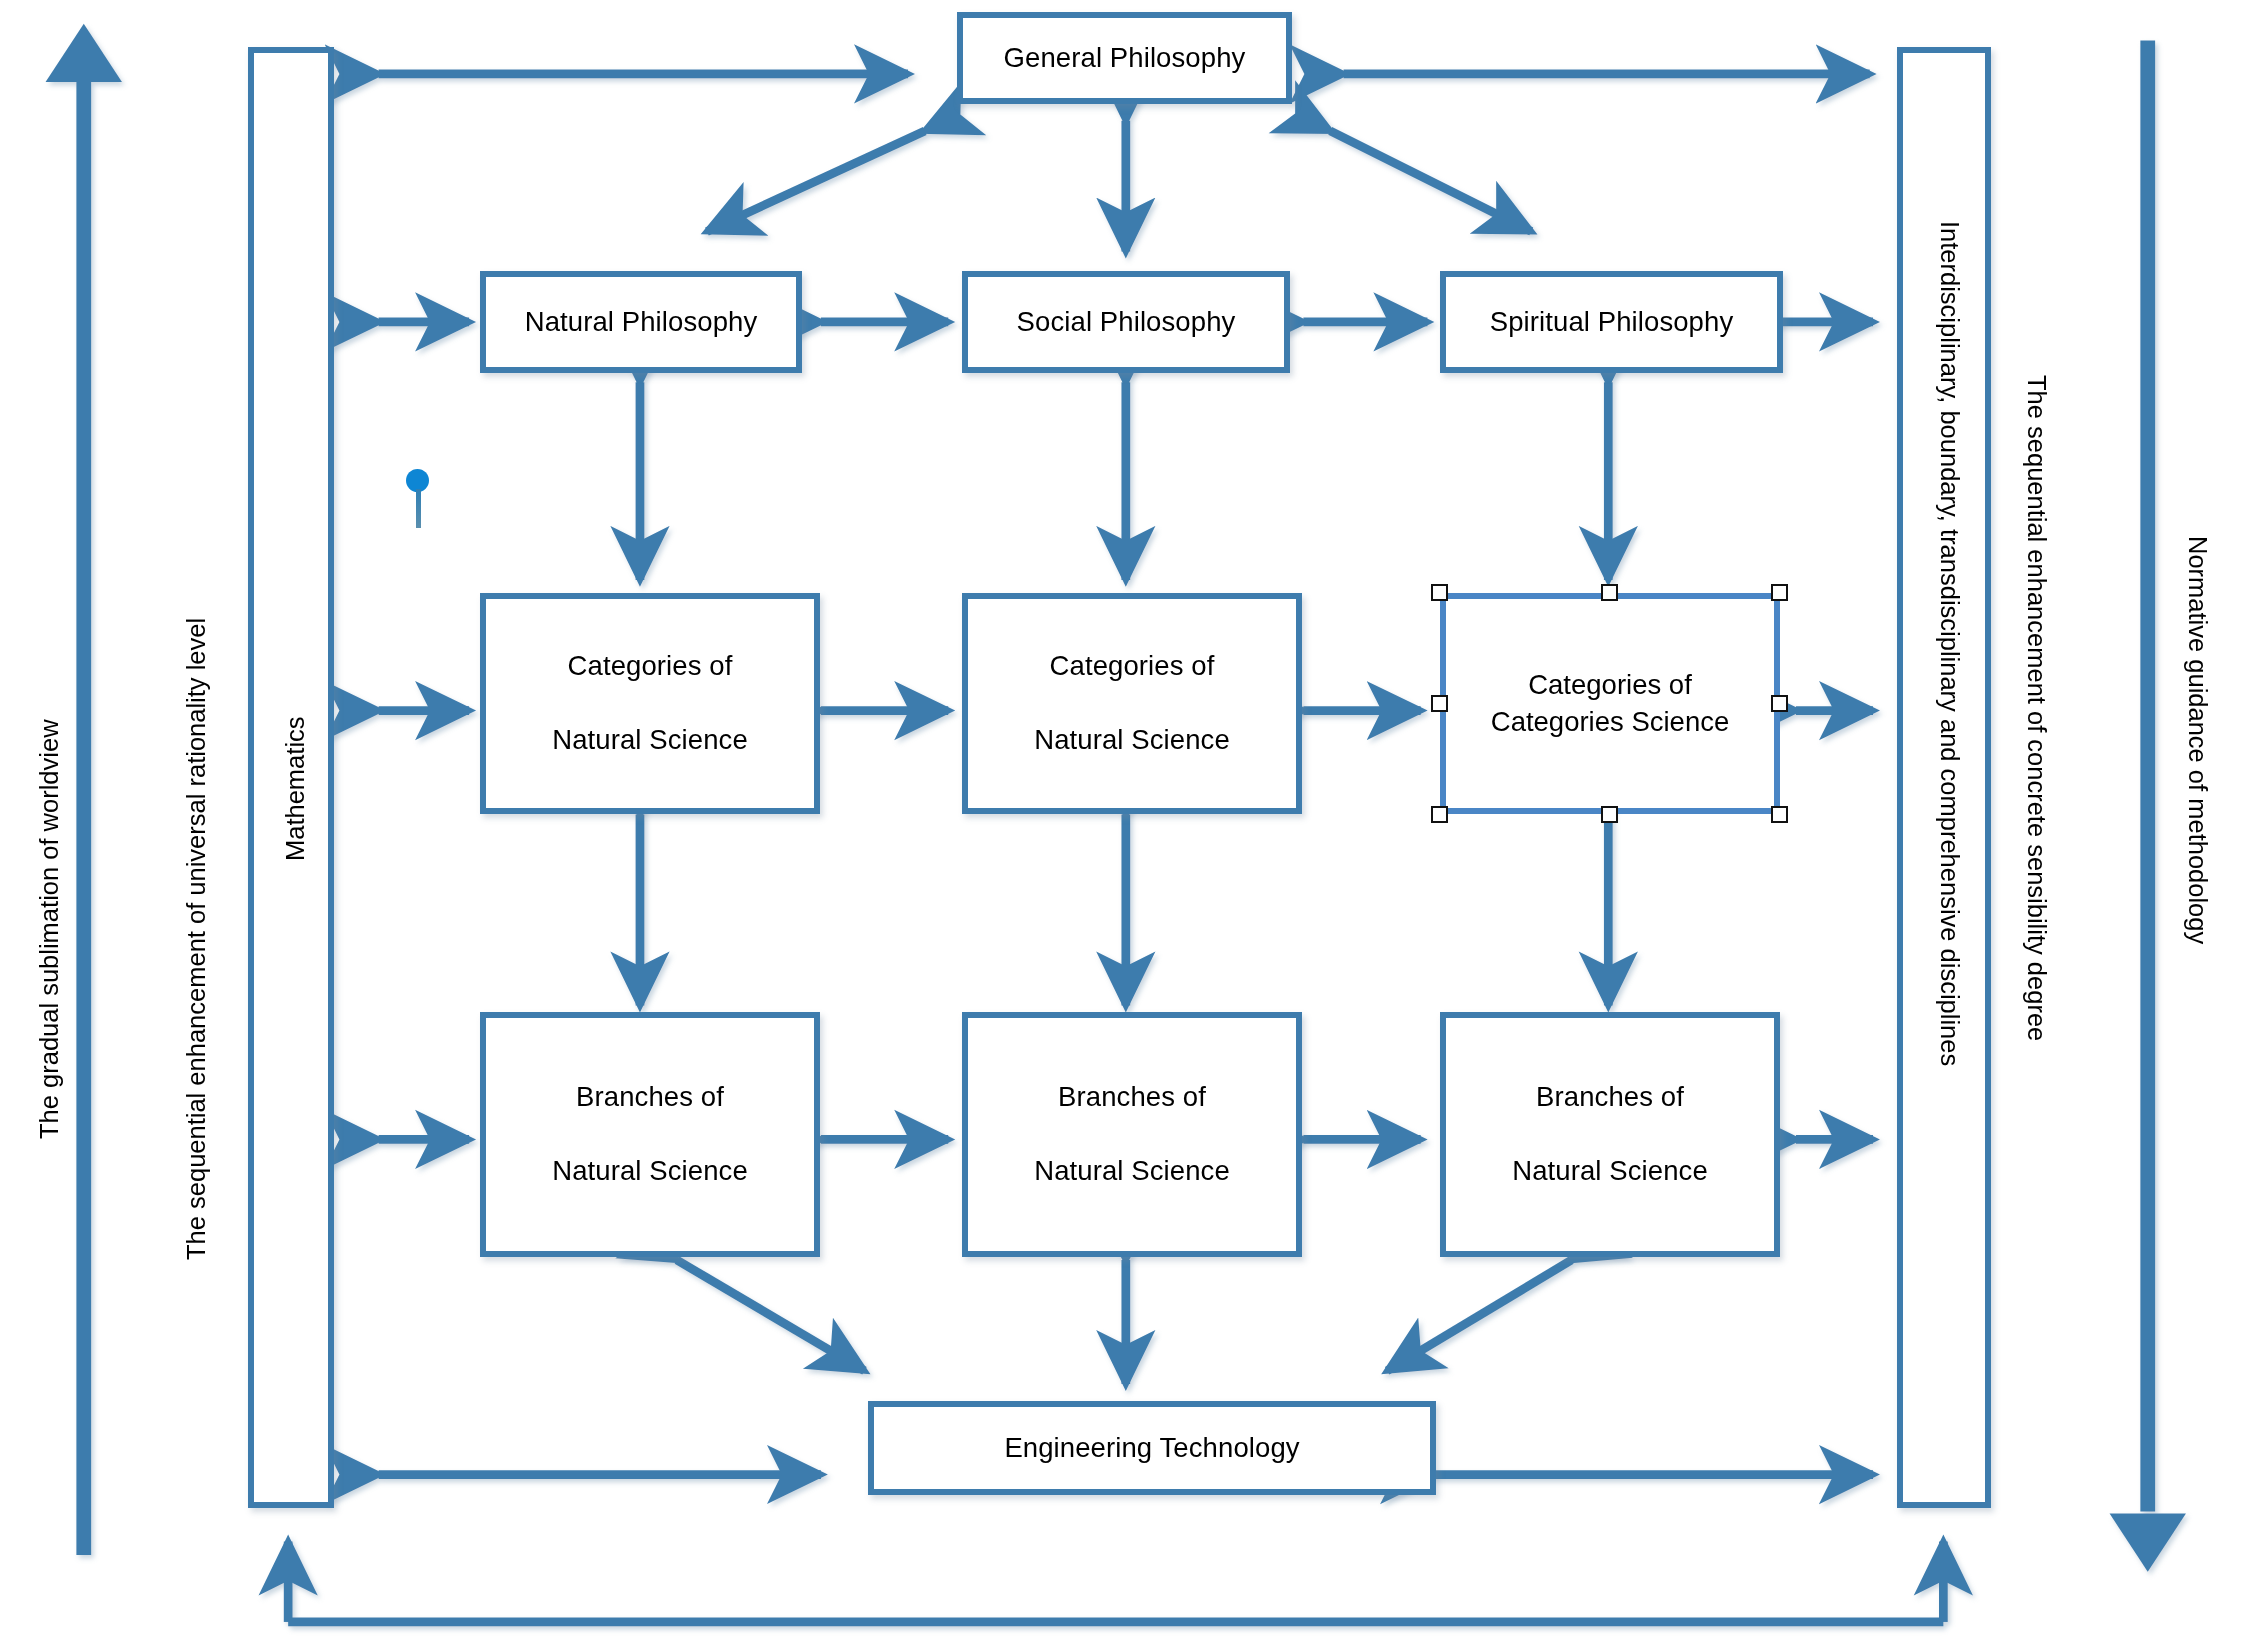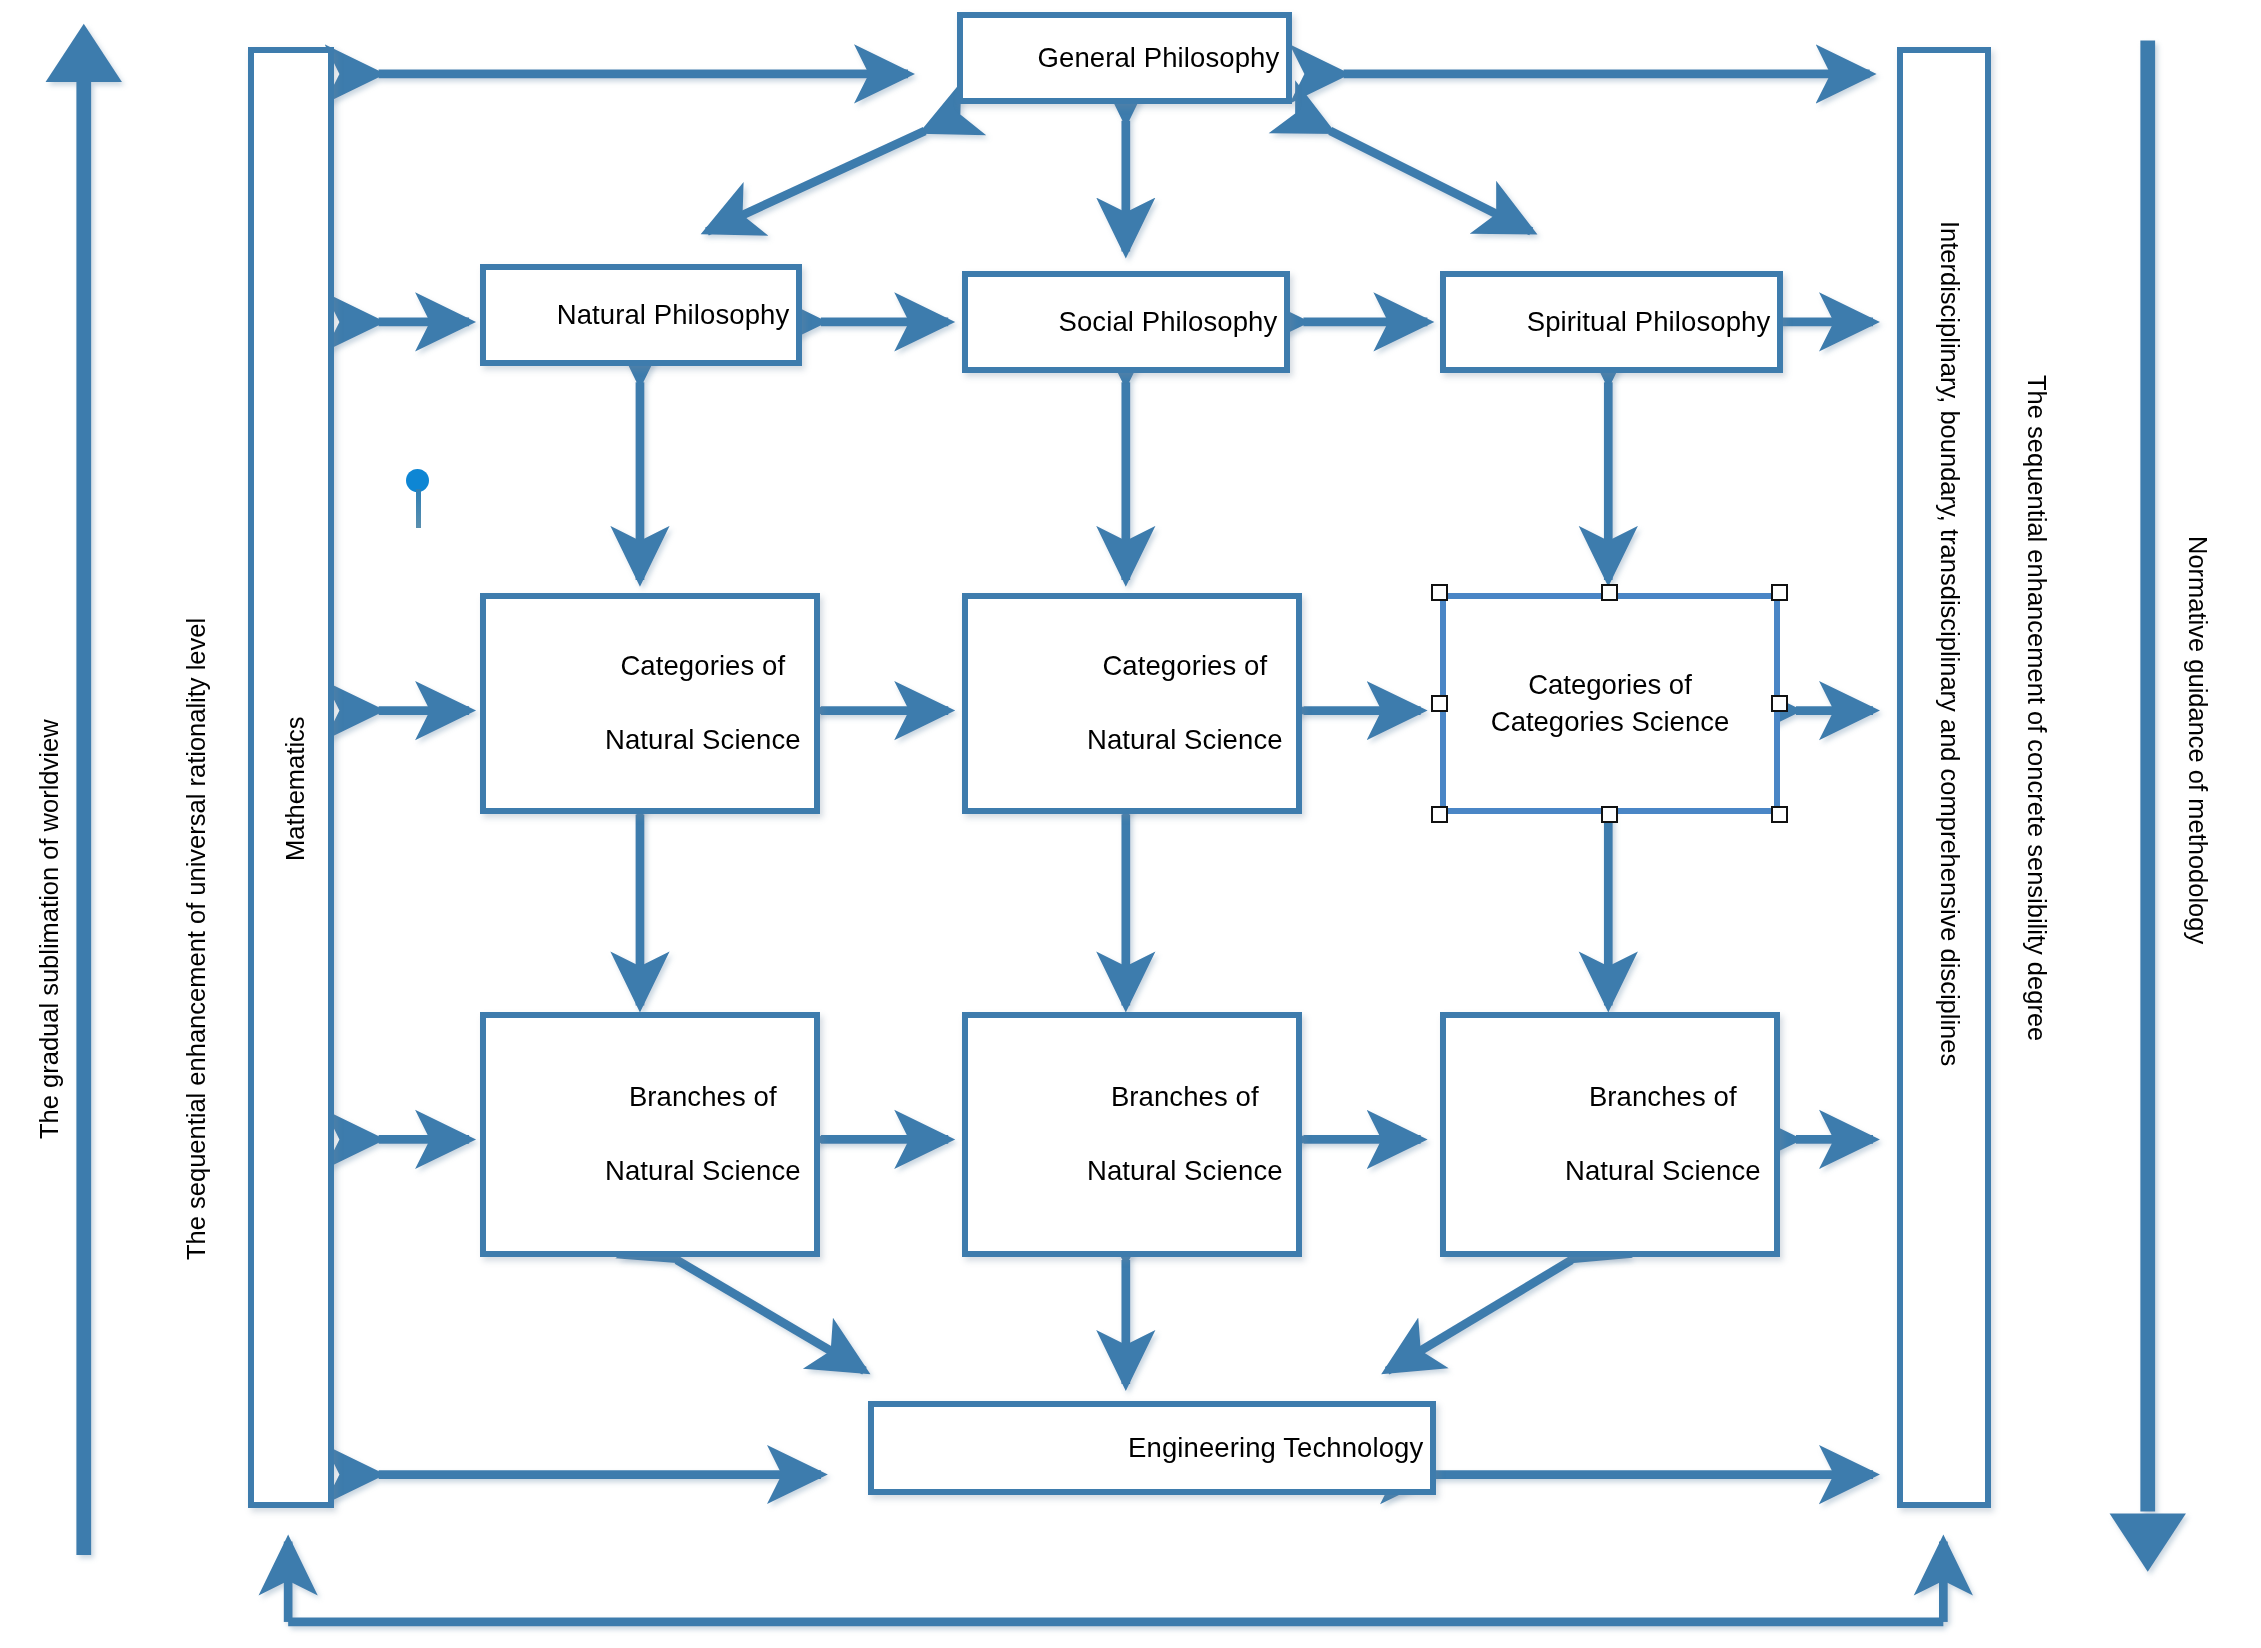--- a/index.html
+++ b/index.html
@@ -9,21 +9,21 @@
     width:2261px;height:1649px;
     background:#ffffff;
     overflow:hidden;
   }
   
   .node{
     position:absolute;
     box-sizing:border-box;
     background:#ffffff;
     border:6px solid #3E7CAD;
-    display:flex;align-items:center;justify-content:flex-end;
+    display:flex;align-items:center;justify-content:center;
     text-align:center;
     color:#000000;
     font-size:27.5px;
     line-height:1.32;
     letter-spacing:0.1px;
     box-shadow:3.4px 4px 6px rgba(120,140,160,.30);
   }
   .node span{display:block;padding:0 6.7px;}
   .node.two-line{line-height:1.34;}
 
@@ -149,21 +149,21 @@
   <div class="column" style="left:248px;top:47px;width:86px;height:1461px;"></div>
   <div class="vlabel up" style="left:281px;top:861px;">Mathematics</div>
 
   <div class="column" style="left:1897px;top:47px;width:94px;height:1461px;"></div>
   <div class="vlabel down" style="left:1964px;top:221px;">Interdisciplinary, boundary, transdisciplinary and comprehensive disciplines</div>
 
   <div class="node" style="left:957px;top:12px;width:335px;height:92px;">
     <span>General Philosophy</span>
   </div>
 
-  <div class="node" style="left:480px;top:264px;width:322px;height:102px;">
+  <div class="node" style="left:480px;top:271px;width:322px;height:102px;">
     <span>Natural Philosophy</span>
   </div>
 
   <div class="node" style="left:1440px;top:271px;width:343px;height:102px;">
     <span>Spiritual Philosophy</span>
   </div>
 
   <div class="node" style="left:962px;top:271px;width:328px;height:102px;">
     <span>Social Philosophy</span>
   </div>

